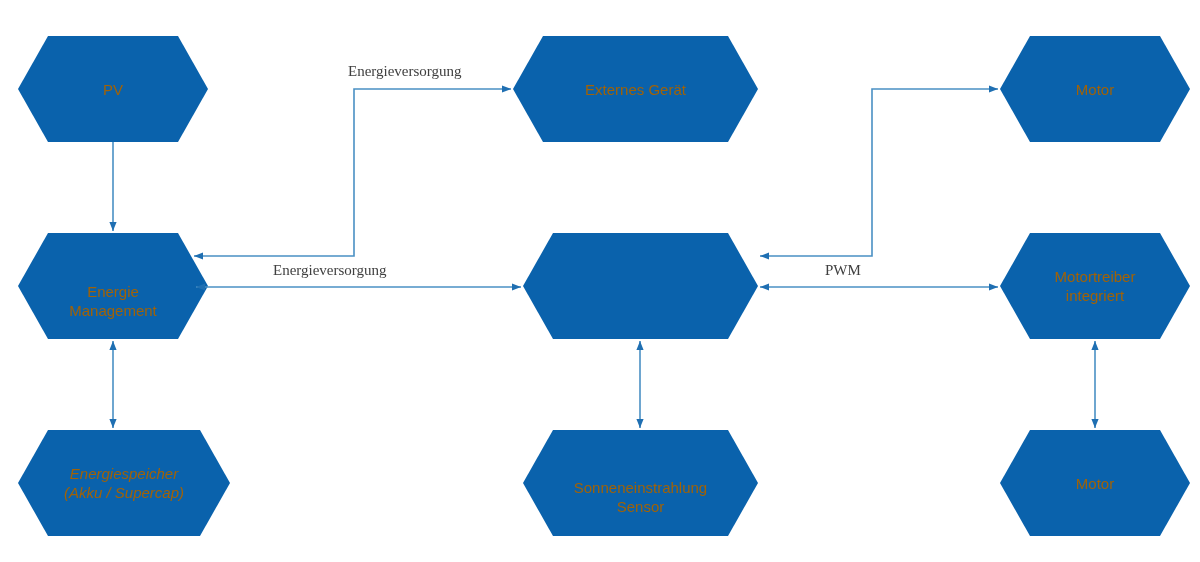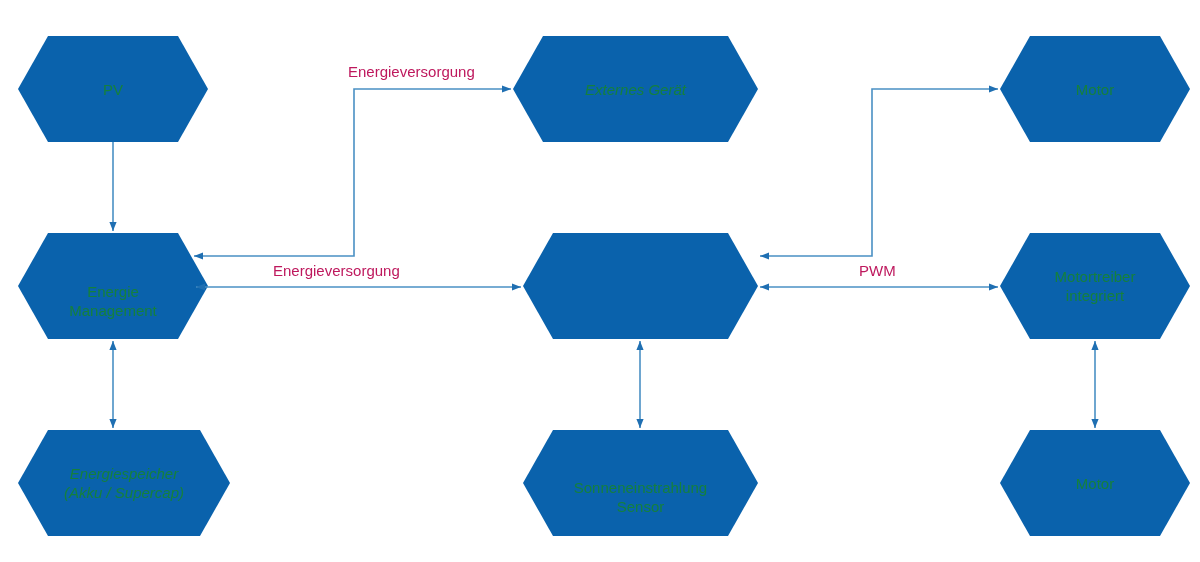--- a/index.html
+++ b/index.html
@@ -24,31 +24,31 @@
     left: 0;
     width: 1200px;
     height: 562px;
   }
   .node-label {
     position: absolute;
     display: flex;
     align-items: center;
     justify-content: center;
     text-align: center;
-    color: #15803d;
+    color: #a16207;
     font-family: "Liberation Sans", sans-serif;
     font-size: 15px;
     line-height: 19px;
     pointer-events: none;
     white-space: pre-line;
   }
   .edge-label {
     position: absolute;
-    color: #be185d;
-    font-family: Liberation Sans, sans-serif;
+    color: #404040;
+    font-family: Liberation Serif, serif;
     font-size: 15px;
     line-height: 17px;
     white-space: nowrap;
     background: transparent;
   }
 </style>
 </head>
 <body>
 
 <div id="canvas">
@@ -98,21 +98,21 @@
       <path d="M113,341 L113,428" marker-start="url(#arrowStart)" marker-end="url(#arrowEnd)"></path>
 
       <path d="M640,341 L640,428" marker-start="url(#arrowStart)" marker-end="url(#arrowEnd)"></path>
 
       <path d="M1095,341 L1095,428" marker-start="url(#arrowStart)" marker-end="url(#arrowEnd)"></path>
     </g>
   </svg>
 
   <div class="node-label" style="left:18px; top:36px; width:190px; height:106px;">PV</div>
 
-  <div class="node-label" style="left:513px; top:36px; width:245px; height:106px;font-style:italic;">Externes Gerät</div>
+  <div class="node-label" style="left:513px; top:36px; width:245px; height:106px;">Externes Gerät</div>
 
   <div class="node-label" style="left:1000px; top:36px; width:190px; height:106px;">Motor</div>
 
   <div class="node-label" style="left:18px; top:233px; width:190px; height:136px;">Energie
 Management</div>
 
 
   <div class="node-label" style="left:1000px; top:233px; width:190px; height:106px;">Motortreiber
 integriert</div>
 
@@ -121,15 +121,15 @@
 
   <div class="node-label" style="left:523px; top:430px; width:235px; height:134px;">Sonneneinstrahlung
 Sensor</div>
 
   <div class="node-label" style="left:1000px; top:430px; width:190px; height:106px;">Motor</div>
 
   <div class="edge-label" style="left:348px; top:63px;">Energieversorgung</div>
 
   <div class="edge-label" style="left:273px; top:262px;">Energieversorgung</div>
 
-  <div class="edge-label" style="left:859px; top:262px;">PWM</div>
+  <div class="edge-label" style="left:825px; top:262px;">PWM</div>
 
 </div>
 
 </body></html>

